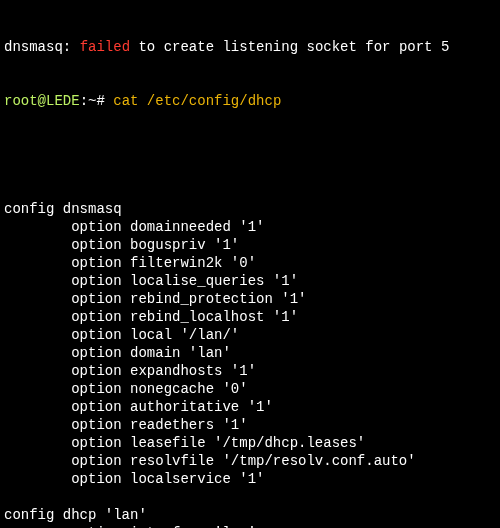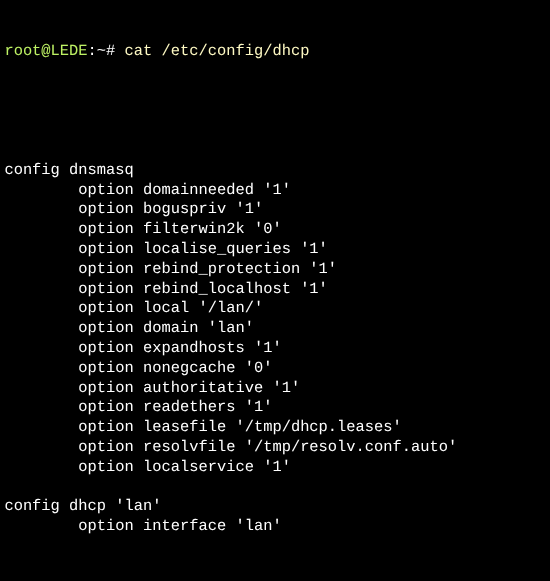--- a/index.html
+++ b/index.html
@@ -13,24 +13,25 @@
     width: 500px;
     height: 528px;
     overflow: hidden;
   }
   .terminal {
     padding: 2px 4px;
     white-space: pre;
   }
   .line { min-height: 18px; }
   .prompt-user { color: #bef264; }
-  .prompt-cmd { color: #fef9c3; text-align: right; }
+  .prompt-cmd { color: #eab308; text-align: right; }
   .crop-top { color:#fff; }
   .red { color: #ff3b30; }
 </style>
 </head>
 <body>
 
 <div class="terminal">
+  <div class="line crop-top"><span>dnsmasq: </span><span class="red">failed</span><span> to create listening socket for port 5</span></div>
   <div class="line"><span class="prompt-user">root@LEDE</span>:<span>~</span><span>#</span> <span class="prompt-cmd">cat /etc/config/dhcp</span></div>
   <div class="line"></div>
   <div id="body"><div class="line">config dnsmasq</div><div class="line">        option domainneeded '1'</div><div class="line">        option boguspriv '1'</div><div class="line">        option filterwin2k '0'</div><div class="line">        option localise_queries '1'</div><div class="line">        option rebind_protection '1'</div><div class="line">        option rebind_localhost '1'</div><div class="line">        option local '/lan/'</div><div class="line">        option domain 'lan'</div><div class="line">        option expandhosts '1'</div><div class="line">        option nonegcache '0'</div><div class="line">        option authoritative '1'</div><div class="line">        option readethers '1'</div><div class="line">        option leasefile '/tmp/dhcp.leases'</div><div class="line">        option resolvfile '/tmp/resolv.conf.auto'</div><div class="line">        option localservice '1'</div><div class="line"></div><div class="line">config dhcp 'lan'</div><div class="line">        option interface 'lan'</div></div>
 </div>
 
 </body></html>

